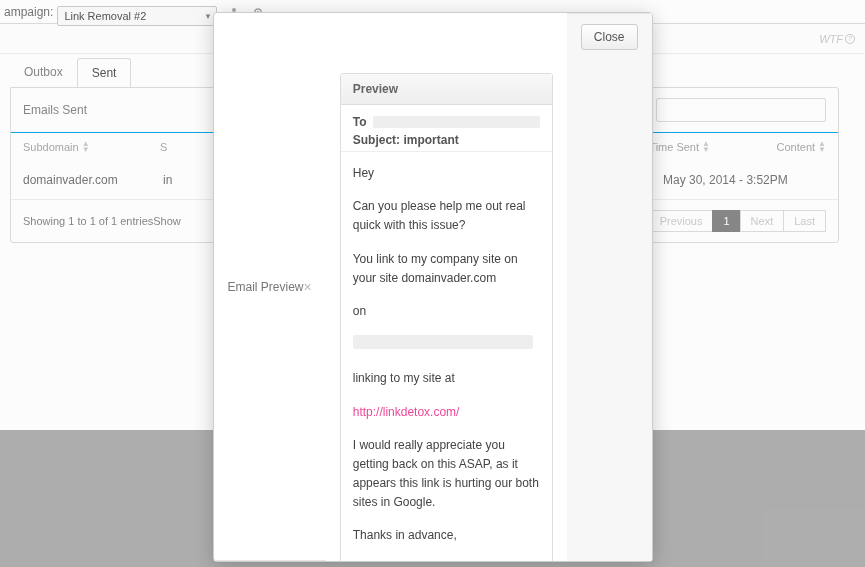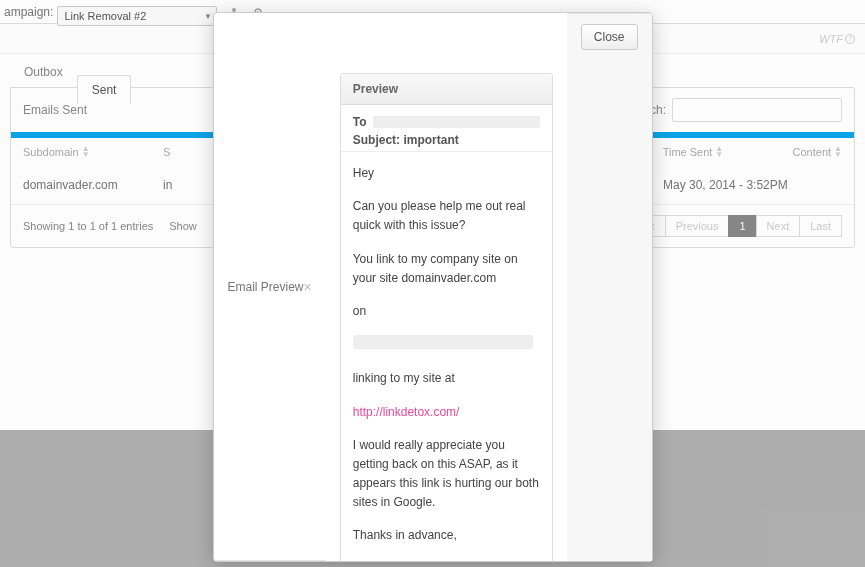--- a/index.html
+++ b/index.html
@@ -52,21 +52,21 @@
   align-items: center;
   justify-content: flex-end;
   padding-right: 10px;
   border-bottom: 1px solid #eee;
 }
 .wtf { color: #ccc; font-style: italic; font-size: 11px; display:flex; align-items:center; gap:2px;}
 .wtf .circle { width:10px; height:10px; border:1px solid #ccc; border-radius:50%; display:inline-flex; align-items:center; justify-content:center; font-size:7px;}
 
 
 .main {
-  padding: 0 0 0 0;
+  padding: 0 16px 0 0;
   background: #fff;
   height: 370px;
 }
 .tabs {
   display: flex;
   margin-left: 10px;
   margin-top: 4px;
 }
 .tab {
   padding: 7px 14px;
@@ -74,33 +74,33 @@
   color: #888;
   cursor: pointer;
 }
 .tab.active {
   border: 1px solid #ddd;
   border-bottom: none;
   background: #fff;
   color: #555;
   border-radius: 3px 3px 0 0;
   position: relative;
-  top: 17px;
+  top: 0;
 }
 .panel {
   border: 1px solid #ddd;
   margin: 0 10px;
   border-radius: 0 3px 3px 3px;
   background: #fff;
 }
 .panel-header {
   padding: 10px 12px;
   font-size: 12px;
   color: #888;
-  border-bottom: 6px solid #0ea5e9;
+  border-bottom: 1px solid #0ea5e9;
   display: flex;
   justify-content: space-between;
   align-items: center;
 }
 .search-wrap { display:flex; align-items:center; gap:6px; }
 .search-input {
   width: 170px; height: 24px;
   border: 1px solid #ddd; border-radius: 2px;
   padding: 0 6px;
 }
@@ -311,21 +311,21 @@
       </div>
       <div class="trow">
         <div class="col-sub">domainvader.com</div>
         <div class="col-s">in</div>
         <div class="col-type"><span class="badge">«</span></div>
         <div class="col-time">May 30, 2014 - 3:52PM</div>
         <div class="col-content"></div>
       </div>
     </div>
     <div class="panel-footer">
-      <div style="display:flex; gap:16px;">
+      <div style="display:flex; ">
         <span>Showing 1 to 1 of 1 entries</span>
         <span>Show</span>
       </div>
       <div class="pagination">
         <div class="pg">First</div>
         <div class="pg">Previous</div>
         <div class="pg active">1</div>
         <div class="pg">Next</div>
         <div class="pg">Last</div>
       </div>

